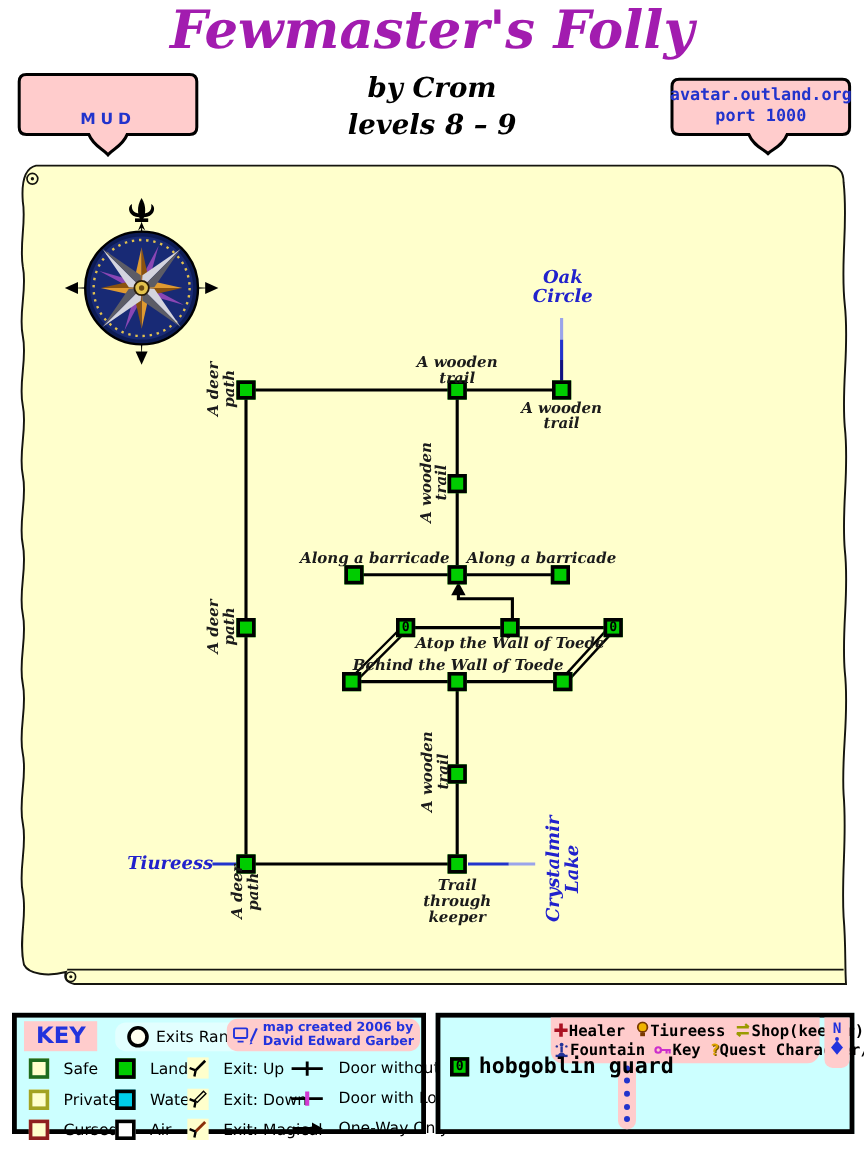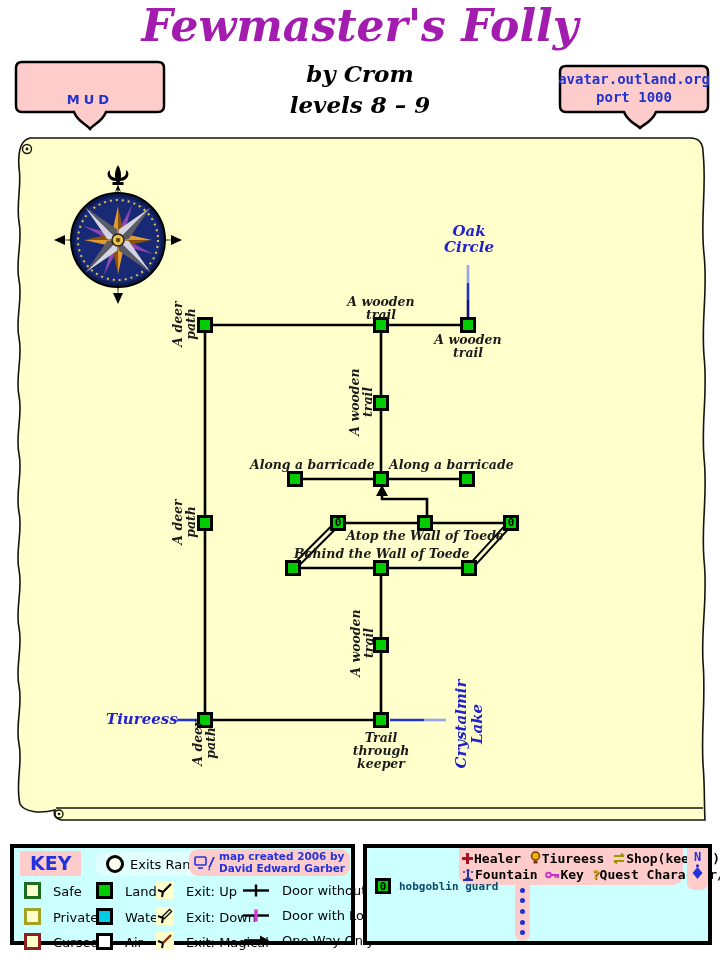--- a/index.html
+++ b/index.html
@@ -61,21 +61,21 @@
   #poi-icons .row{white-space:nowrap;}
   #poi-north{right:0;top:0;width:21px;height:42px;background:#ffcccc;border-radius:0 0 7px 7px;
     display:flex;flex-direction:column;align-items:center;padding-top:2px;box-sizing:border-box;
     font-family:"DejaVu Sans Mono",monospace;font-weight:bold;font-size:12px;color:#2233dd;}
   #poi-strip{left:148px;top:34px;width:15px;height:59px;background:#ffcccc;border-radius:0 0 7px 7px;
     display:flex;flex-direction:column;align-items:center;justify-content:space-evenly;}
   #poi-strip .dot{width:5px;height:5px;border-radius:50%;background:#2233cc;}
   #poi-entry{left:8px;top:30px;display:flex;align-items:center;gap:8px;}
   #poi-entry .marker{width:10px;height:10px;background:#00cc00;border:3px solid #000;display:flex;
     align-items:center;justify-content:center;font-family:"DejaVu Sans Mono",monospace;font-weight:bold;font-size:11px;color:#000;}
-  #poi-entry .mlabel{font-family:"DejaVu Sans Mono",monospace;font-weight:bold;font-size:11px;color:#0c4a6e;}
+  #poi-entry .mlabel{font-family:"DejaVu Sans Mono",monospace;font-weight:bold;font-size:18px;color:#000000;}
   .ico{display:inline-block;vertical-align:-2px;}
   .qmark{color:#e0a400;text-shadow:1px 1px 0 #7a5a00;}
 </style>
 </head>
 <body>
 
 <div id="stage">
 
   <div class="abs" id="title">Fewmaster's Folly</div>
   <div class="abs" id="byline">by Crom</div>

